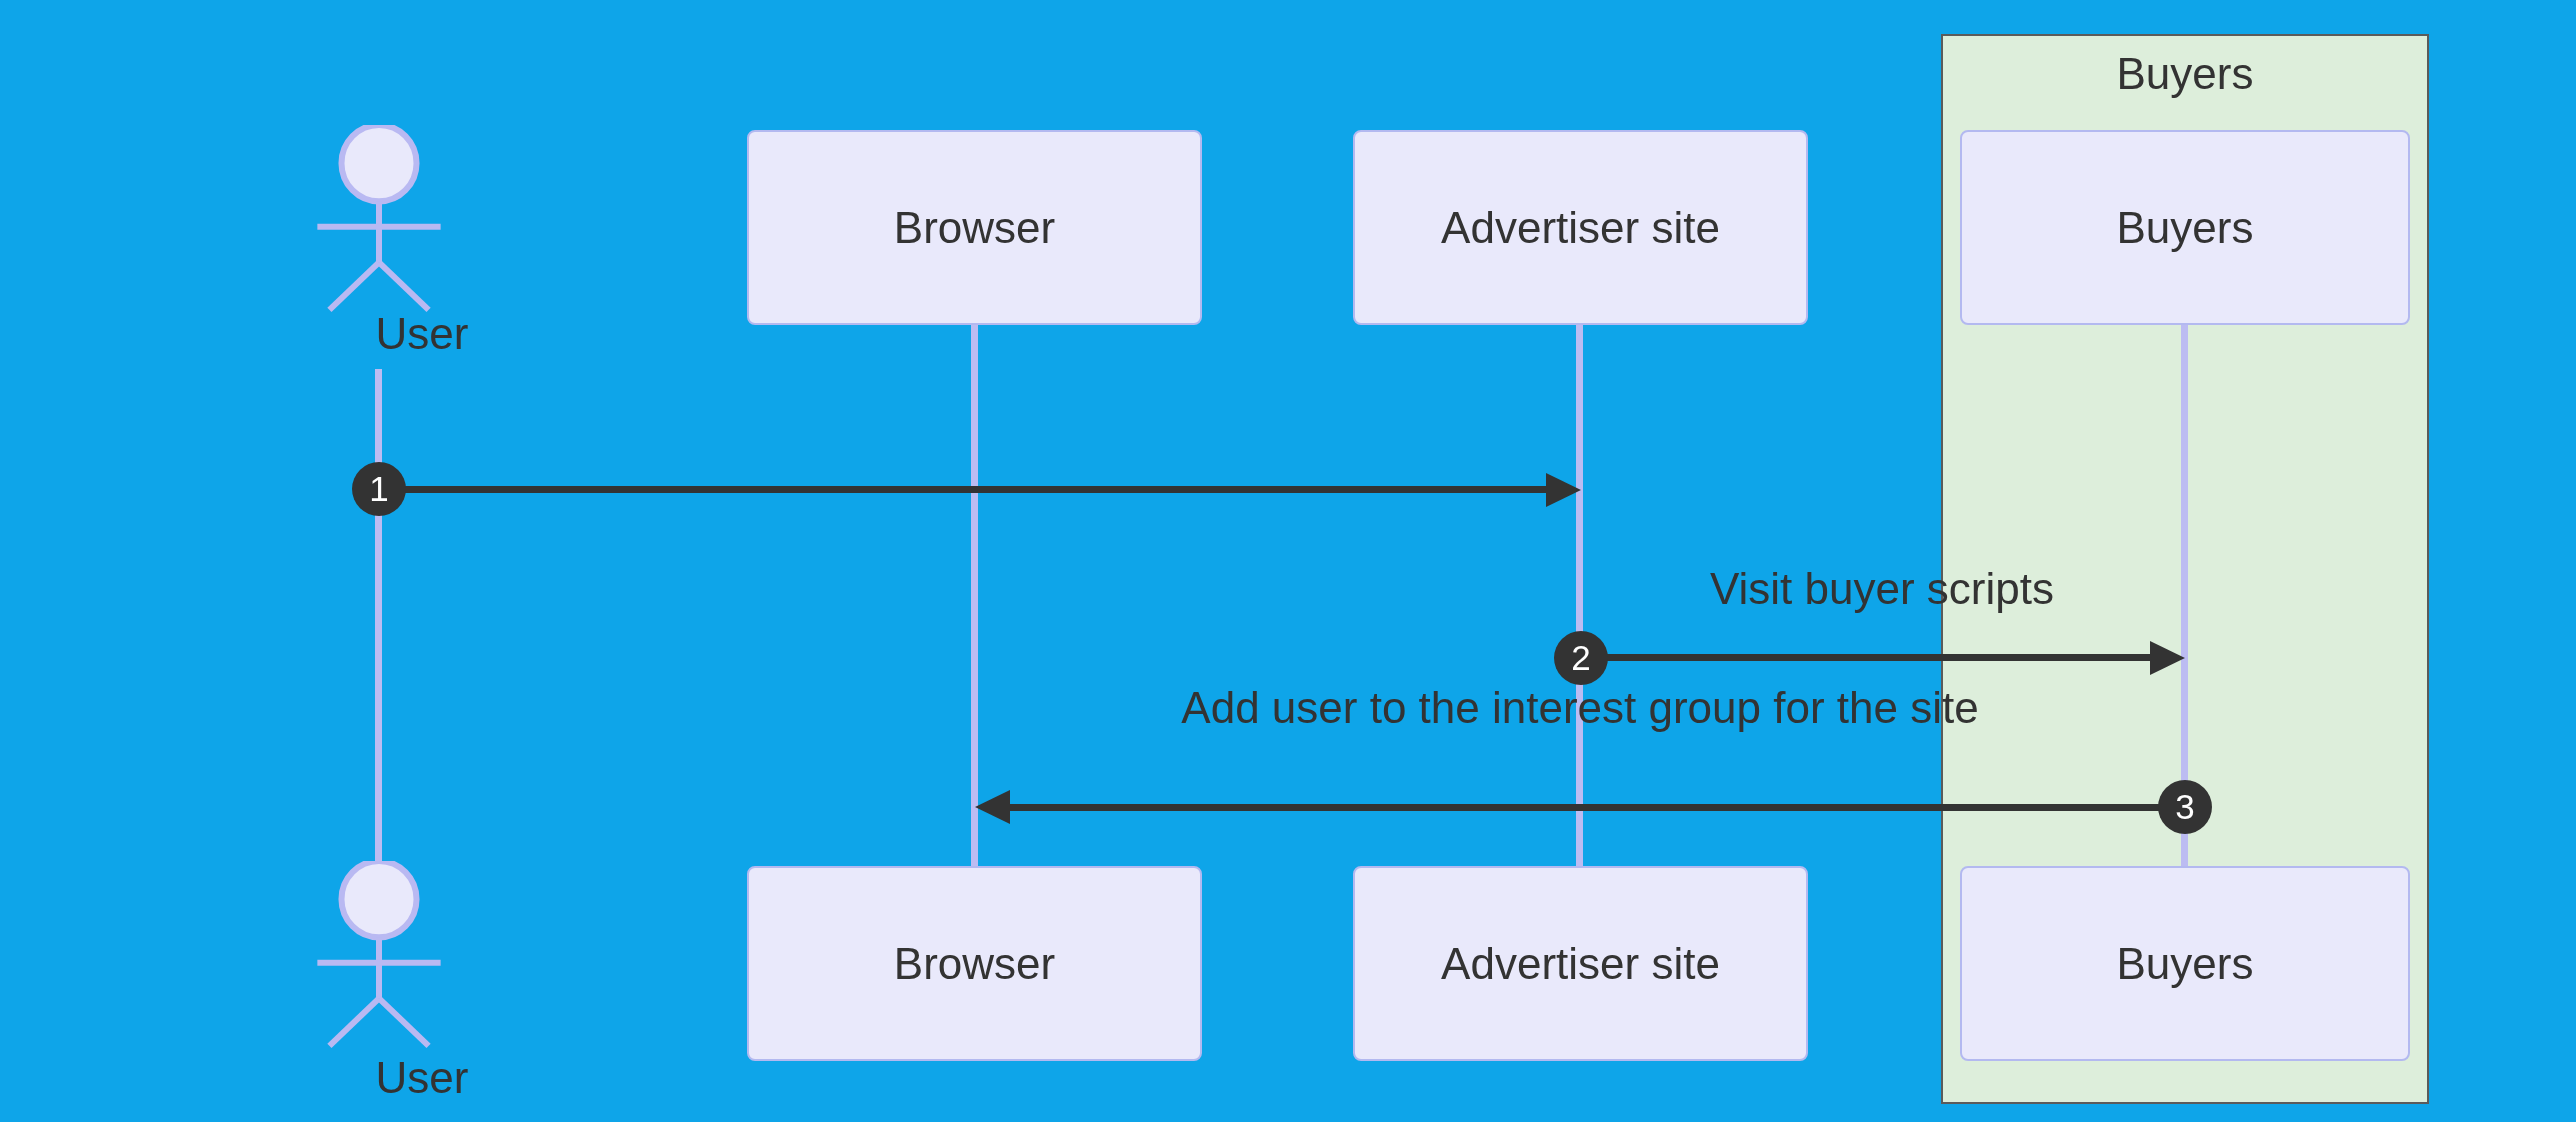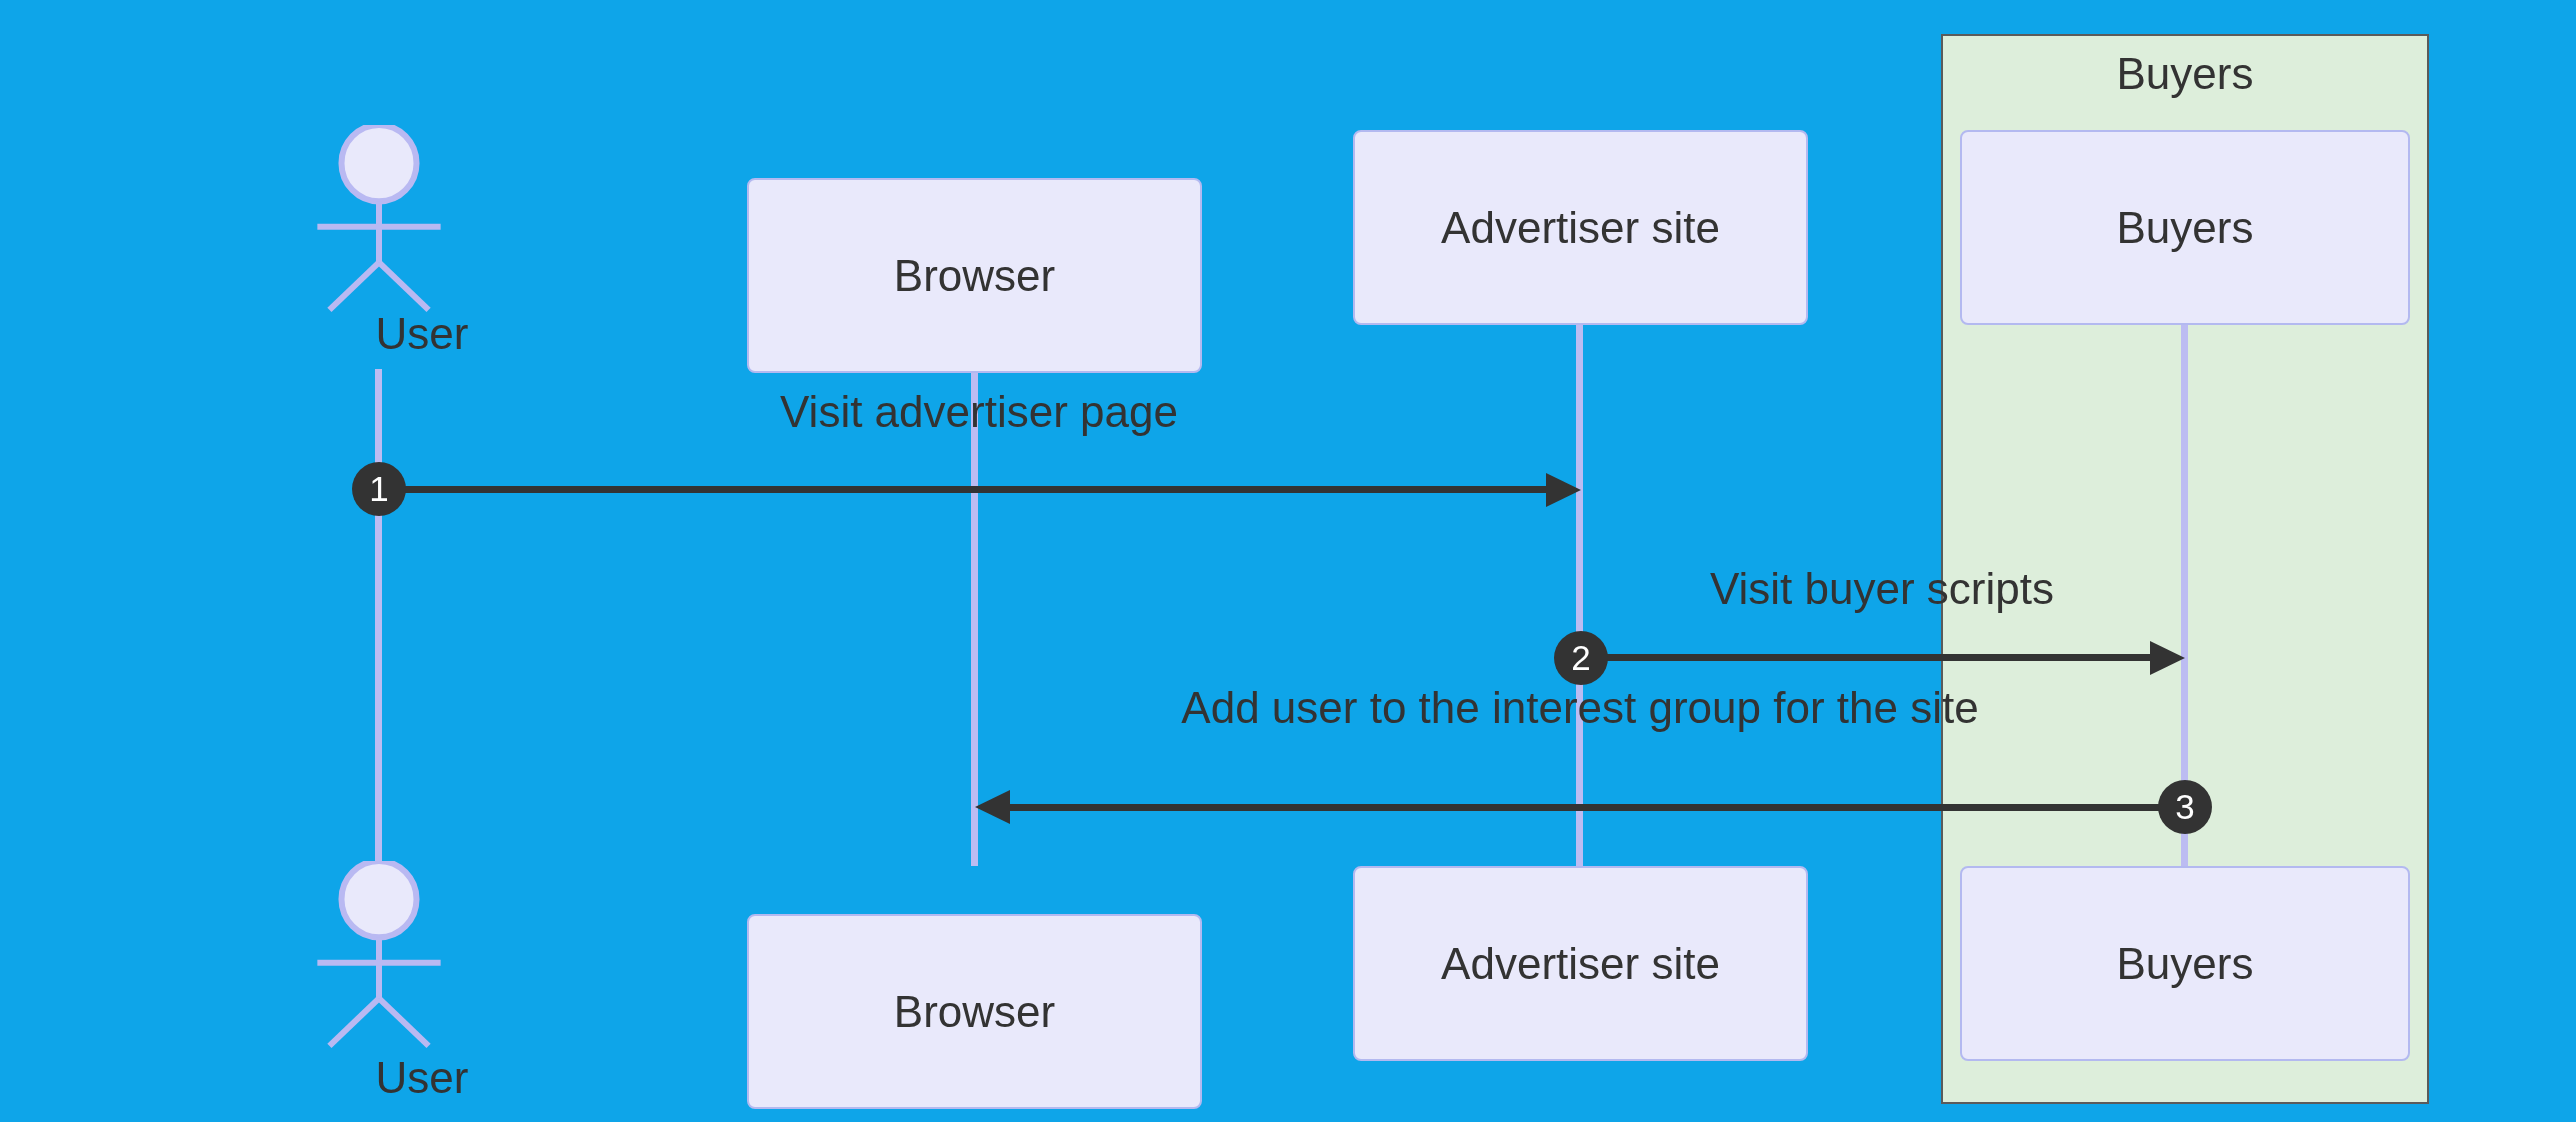--- a/index.html
+++ b/index.html
@@ -54,21 +54,21 @@
     border: 2.7px solid #b3b9f0;
     border-radius: 8px;
     display: flex;
     align-items: center;
     justify-content: center;
     font-size: 44px;
     color: #333333;
   }
   .row-top { top: 130px; }
   .row-bottom { top: 866px; }
-  .pb-browser    { left: 747px; width: 455px; margin-top: 48px; }
+  .pb-browser    { left: 747px; width: 455px; }
   .pb-advertiser { left: 1353px; width: 455px; }
   .pb-buyers     { left: 1960px; width: 450px; }
 
   
   .actor-svg {
     position: absolute;
     left: 312px;
     width: 134px;
     height: 201px;
   }
@@ -181,21 +181,20 @@
 
   <svg class="actor-svg actor-bottom" viewBox="0 0 200 300">
     <ellipse cx="100" cy="57" rx="56" ry="57" fill="#e9e9fb" stroke="#b9b9f2" stroke-width="9"></ellipse>
     <line x1="100" y1="114" x2="100" y2="205" stroke="#b9b9f2" stroke-width="9"></line>
     <line x1="8" y1="152" x2="192" y2="152" stroke="#b9b9f2" stroke-width="9"></line>
     <line x1="100" y1="205" x2="26" y2="276" stroke="#b9b9f2" stroke-width="9"></line>
     <line x1="100" y1="205" x2="174" y2="276" stroke="#b9b9f2" stroke-width="9"></line>
   </svg>
   <div class="user-label ul-bottom">User</div>
 
-  <div class="msg-label ml-1">Visit advertiser page</div>
   <div class="aline al-1"></div>
   <div class="ahead ah-right ah-1"></div>
   <div class="badge bg-1">1</div>
 
   <div class="msg-label ml-2">Visit buyer scripts</div>
   <div class="aline al-2"></div>
   <div class="ahead ah-right ah-2"></div>
   <div class="badge bg-2">2</div>
 
   <div class="msg-label ml-3">Add user to the interest group for the site</div>

